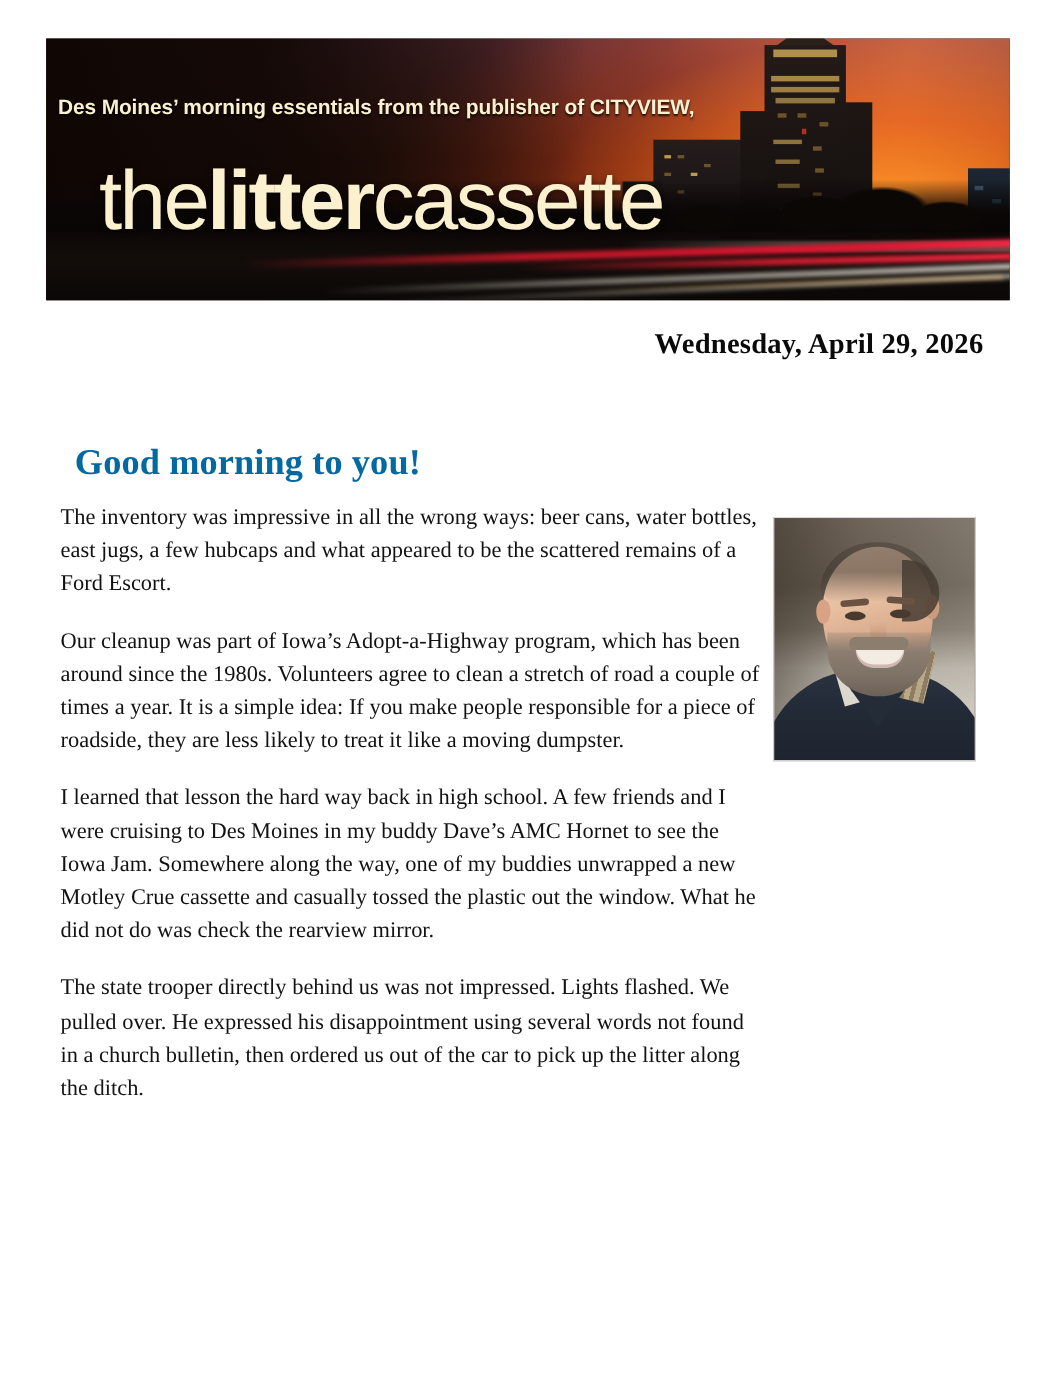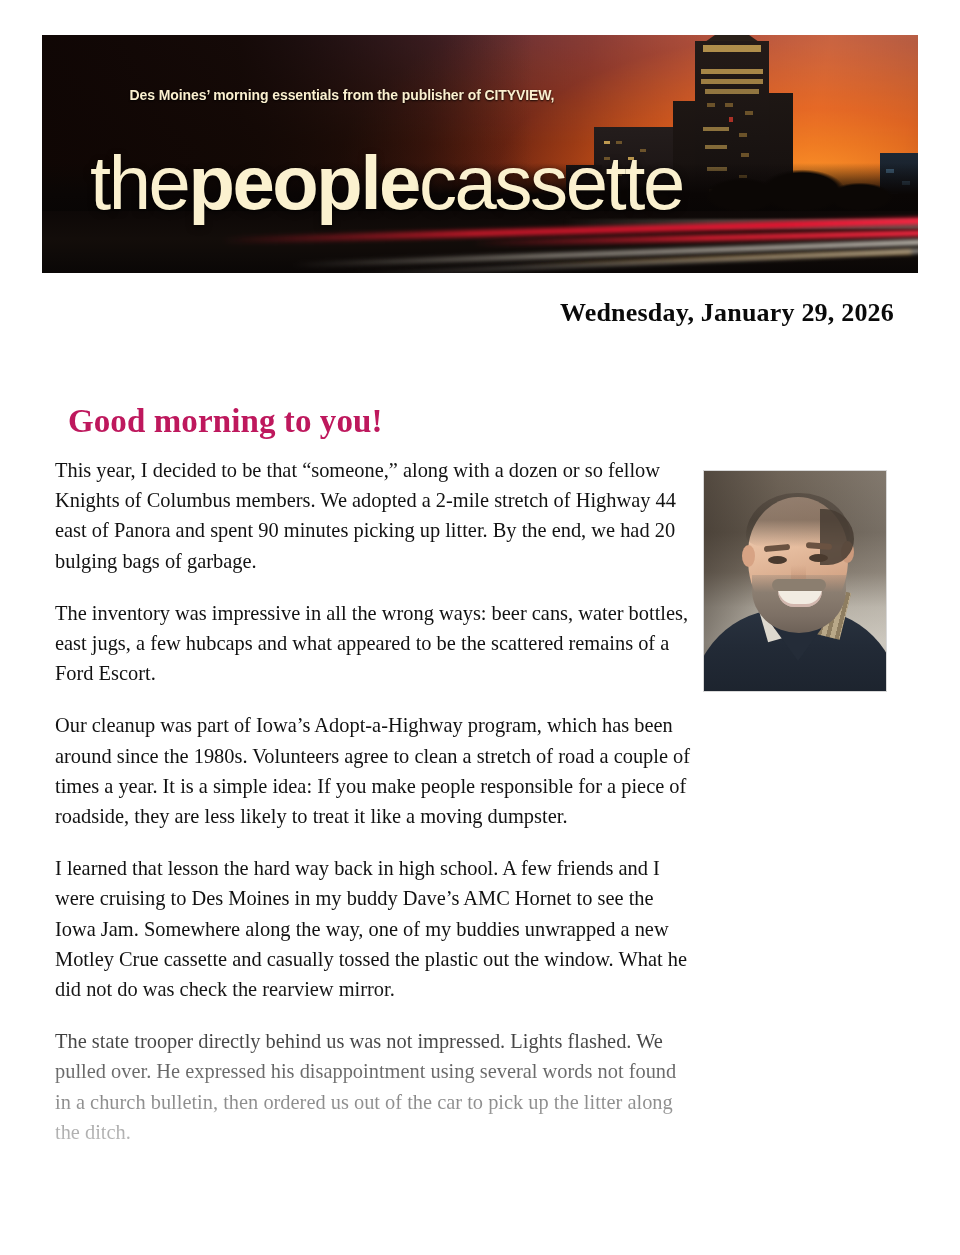--- a/index.html
+++ b/index.html
@@ -174,21 +174,21 @@
     filter: blur(1px);
   }
 
   
   .banner-tagline {
     position: absolute;
     left: 0; top: 50px; width: 600px;
     text-align: center;
     font-family: "Liberation Sans", "DejaVu Sans", sans-serif;
     font-weight: bold;
-    font-size: 14px;
+    font-size: 19px;
     line-height: 1.52;
     color: #fbf0cf;
     text-shadow: 0 1px 2px rgba(0,0,0,0.85);
     letter-spacing: -0.1px;
   }
   .banner-tagline .line2 { display: block; }
 
   .wordmark {
     position: absolute;
     left: 48px;
@@ -218,21 +218,21 @@
     letter-spacing: 0.2px;
   }
 
   
   .headline {
     position: absolute;
     left: 68px; top: 381px;
     font-family: "Liberation Serif", "DejaVu Serif", serif;
     font-weight: bold;
     font-size: 33px;
-    color: #be185d;
+    color: #0369a1;
     letter-spacing: 0.1px;
   }
 
   
   .article {
     position: absolute;
     left: 55px;
     top: 455px;
     width: 636px;
   }
@@ -444,25 +444,25 @@
     <div class="trail amber"></div>
     <div class="trail white-a"></div>
     <div class="trail white-b"></div>
   </div>
 
   <div class="banner-tagline">
     <span>Des Moines’ morning essentials from the publisher of CITYVIEW,</span>
   </div>
 
   <div class="wordmark">
-    <span class="w-the">the</span><span class="w-daily">people</span><span class="w-umbrella">cassette</span>
+    <span class="w-the">the</span><span class="w-daily">litter</span><span class="w-umbrella">cassette</span>
   </div>
 </div>
 
-<div class="dateline">Wednesday, January 29, 2026</div>
+<div class="dateline">Wednesday, April 29, 2026</div>
 
 <h1 class="headline">Good morning to you!</h1>
 
 <div class="portrait">
   <div class="portrait-bg"></div>
   <div class="p-shoulders"></div>
   <div class="p-collar-plaid"></div>
   <div class="p-collar-white-l"></div>
   <div class="p-neck"></div>
   <div class="p-sweater-v"></div>
@@ -475,20 +475,19 @@
   <div class="p-brow-r"></div>
   <div class="p-beard"></div>
   <div class="p-eye-l"></div>
   <div class="p-eye-r"></div>
   <div class="p-nose"></div>
   <div class="p-smile"></div>
   <div class="p-mustache"></div>
 </div>
 
 <div class="article">
-  <p>This year, I decided to be that “someone,” along with a dozen or so fellow Knights of Columbus members. We adopted a 2-mile stretch of Highway 44 east of Panora and spent 90 minutes picking up litter. By the end, we had 20 bulging bags of garbage.</p>
   <p>The inventory was impressive in all the wrong ways: beer cans, water bottles, east jugs, a few hubcaps and what appeared to be the scattered remains of a Ford Escort.</p>
   <p>Our cleanup was part of Iowa’s Adopt-a-Highway program, which has been around since the 1980s. Volunteers agree to clean a stretch of road a couple of times a year. It is a simple idea: If you make people responsible for a piece of roadside, they are less likely to treat it like a moving dumpster.</p>
   <p>I learned that lesson the hard way back in high school. A few friends and I were cruising to Des Moines in my buddy Dave’s AMC Hornet to see the Iowa Jam. Somewhere along the way, one of my buddies unwrapped a new Motley Crue cassette and casually tossed the plastic out the window. What he did not do was check the rearview mirror.</p>
   <p>The state trooper directly behind us was not impressed. Lights flashed. We pulled over. He expressed his disappointment using several words not found in a church bulletin, then ordered us out of the car to pick up the litter along the ditch.</p>
 </div>
 
 <div class="fade"></div>
 
 </body></html>

